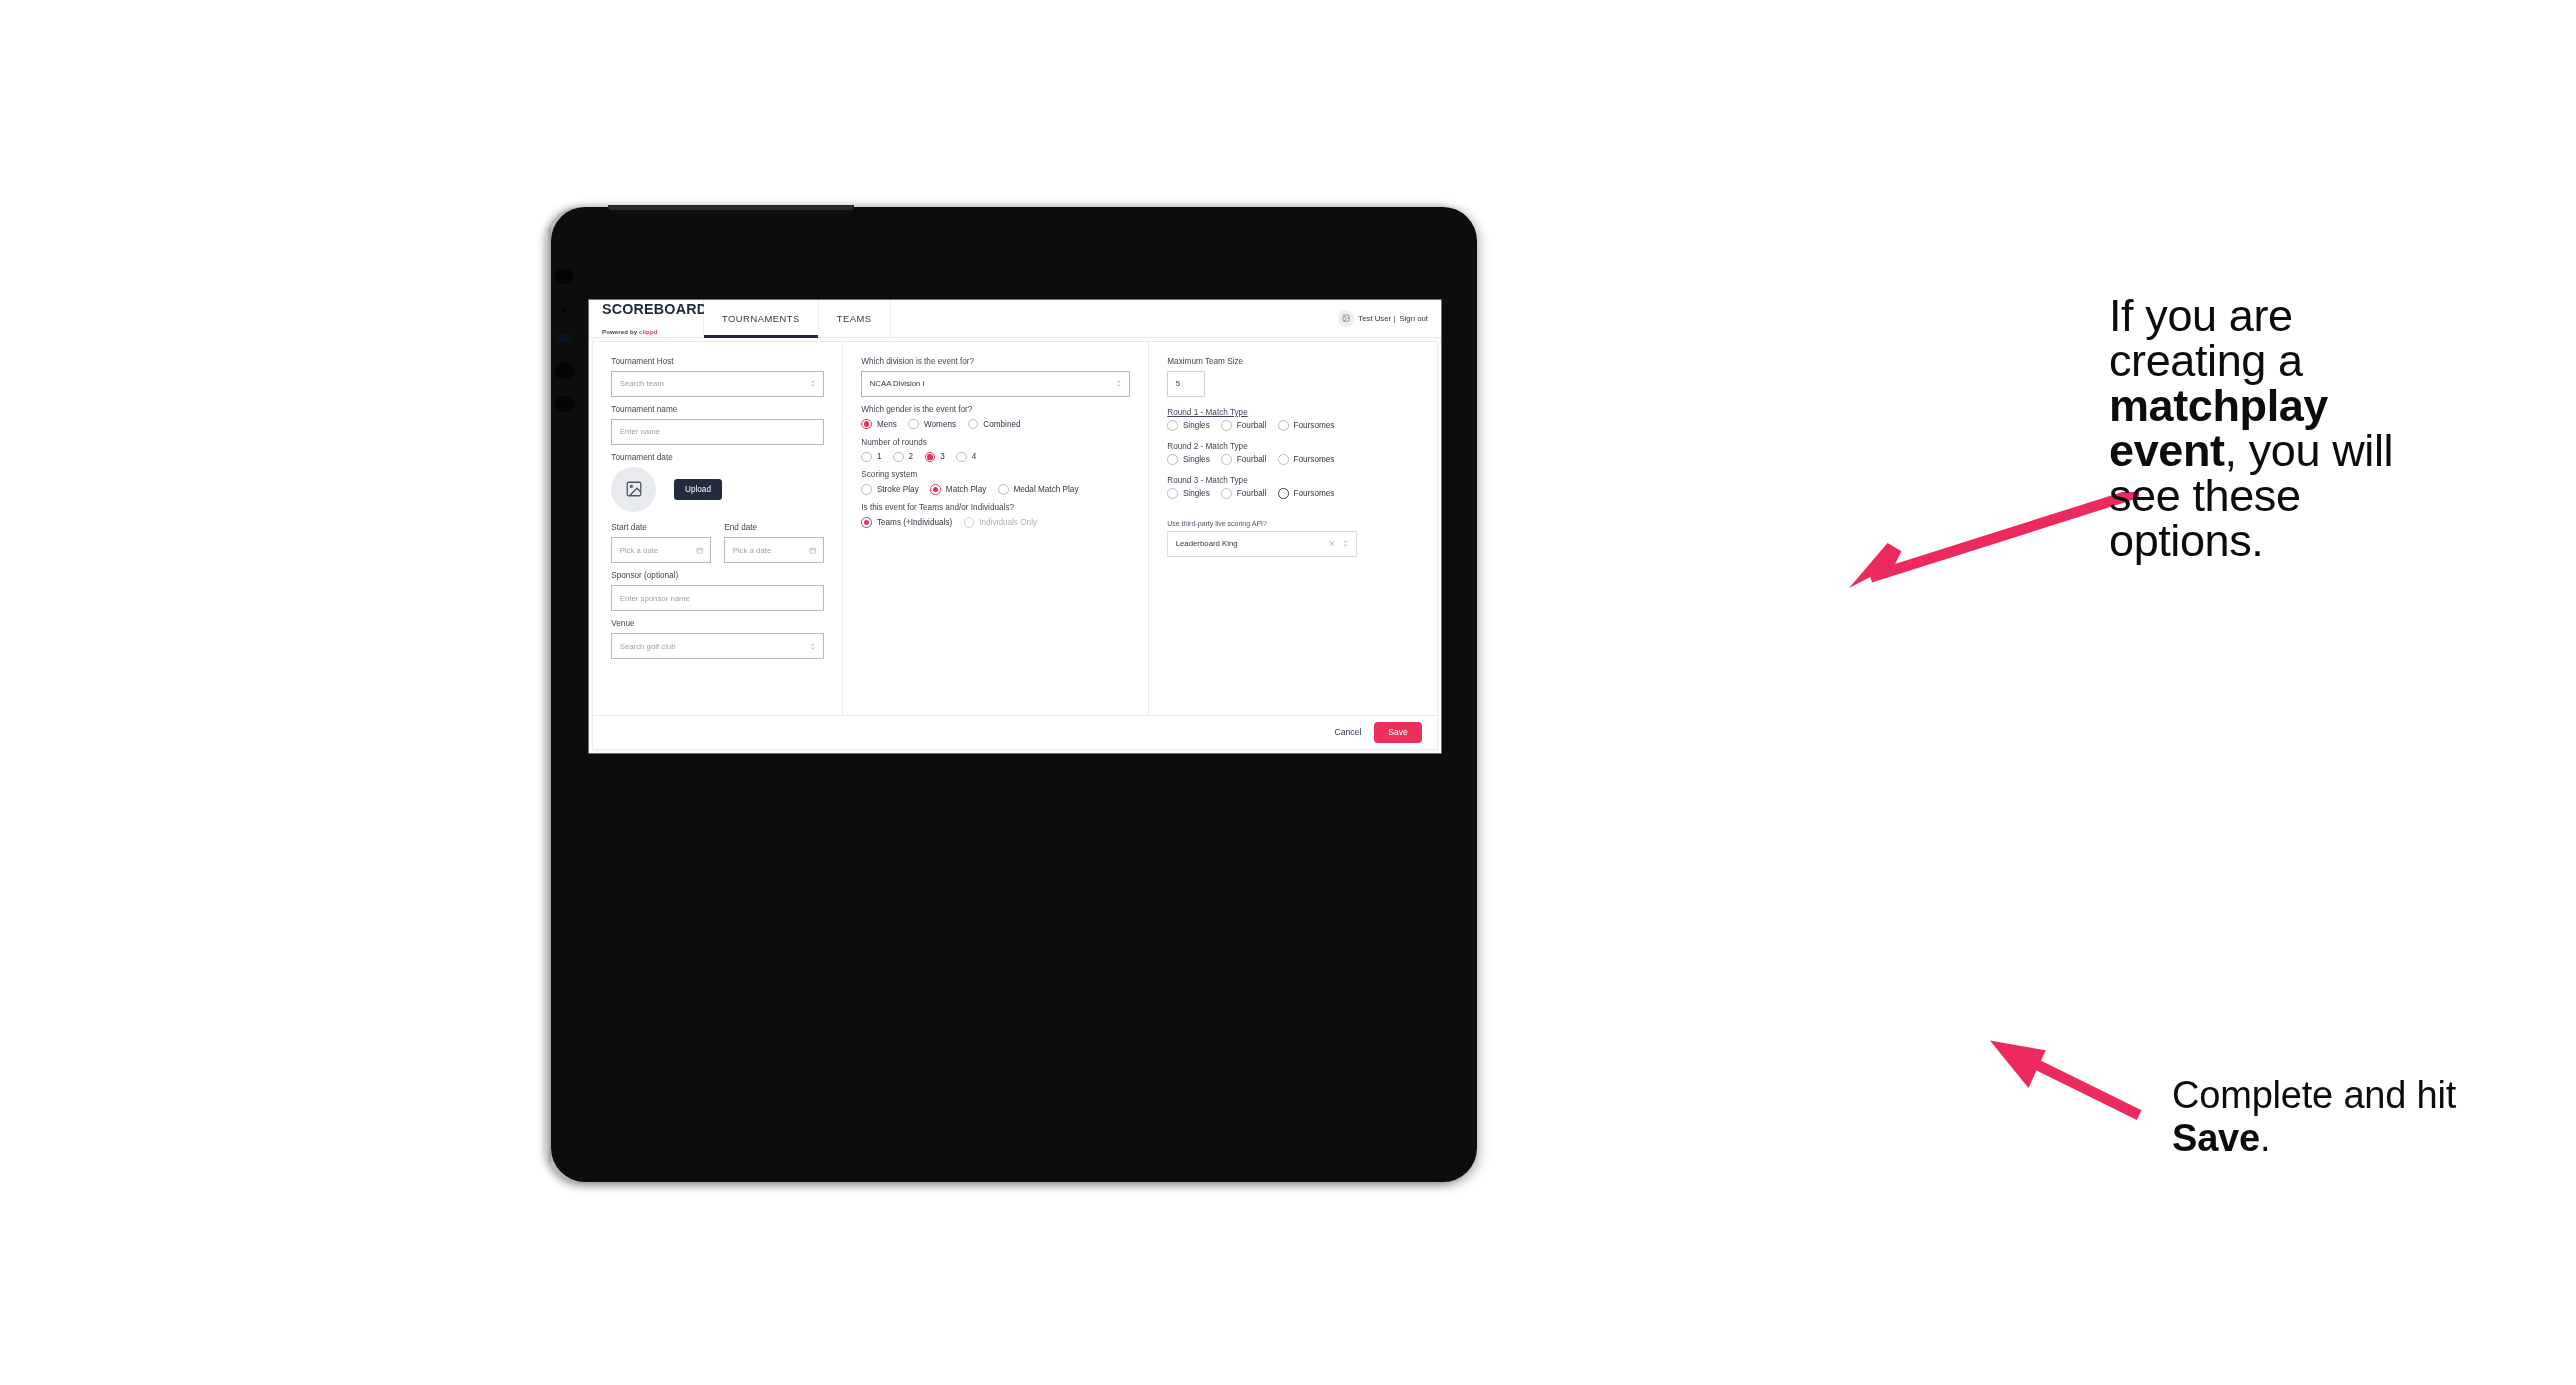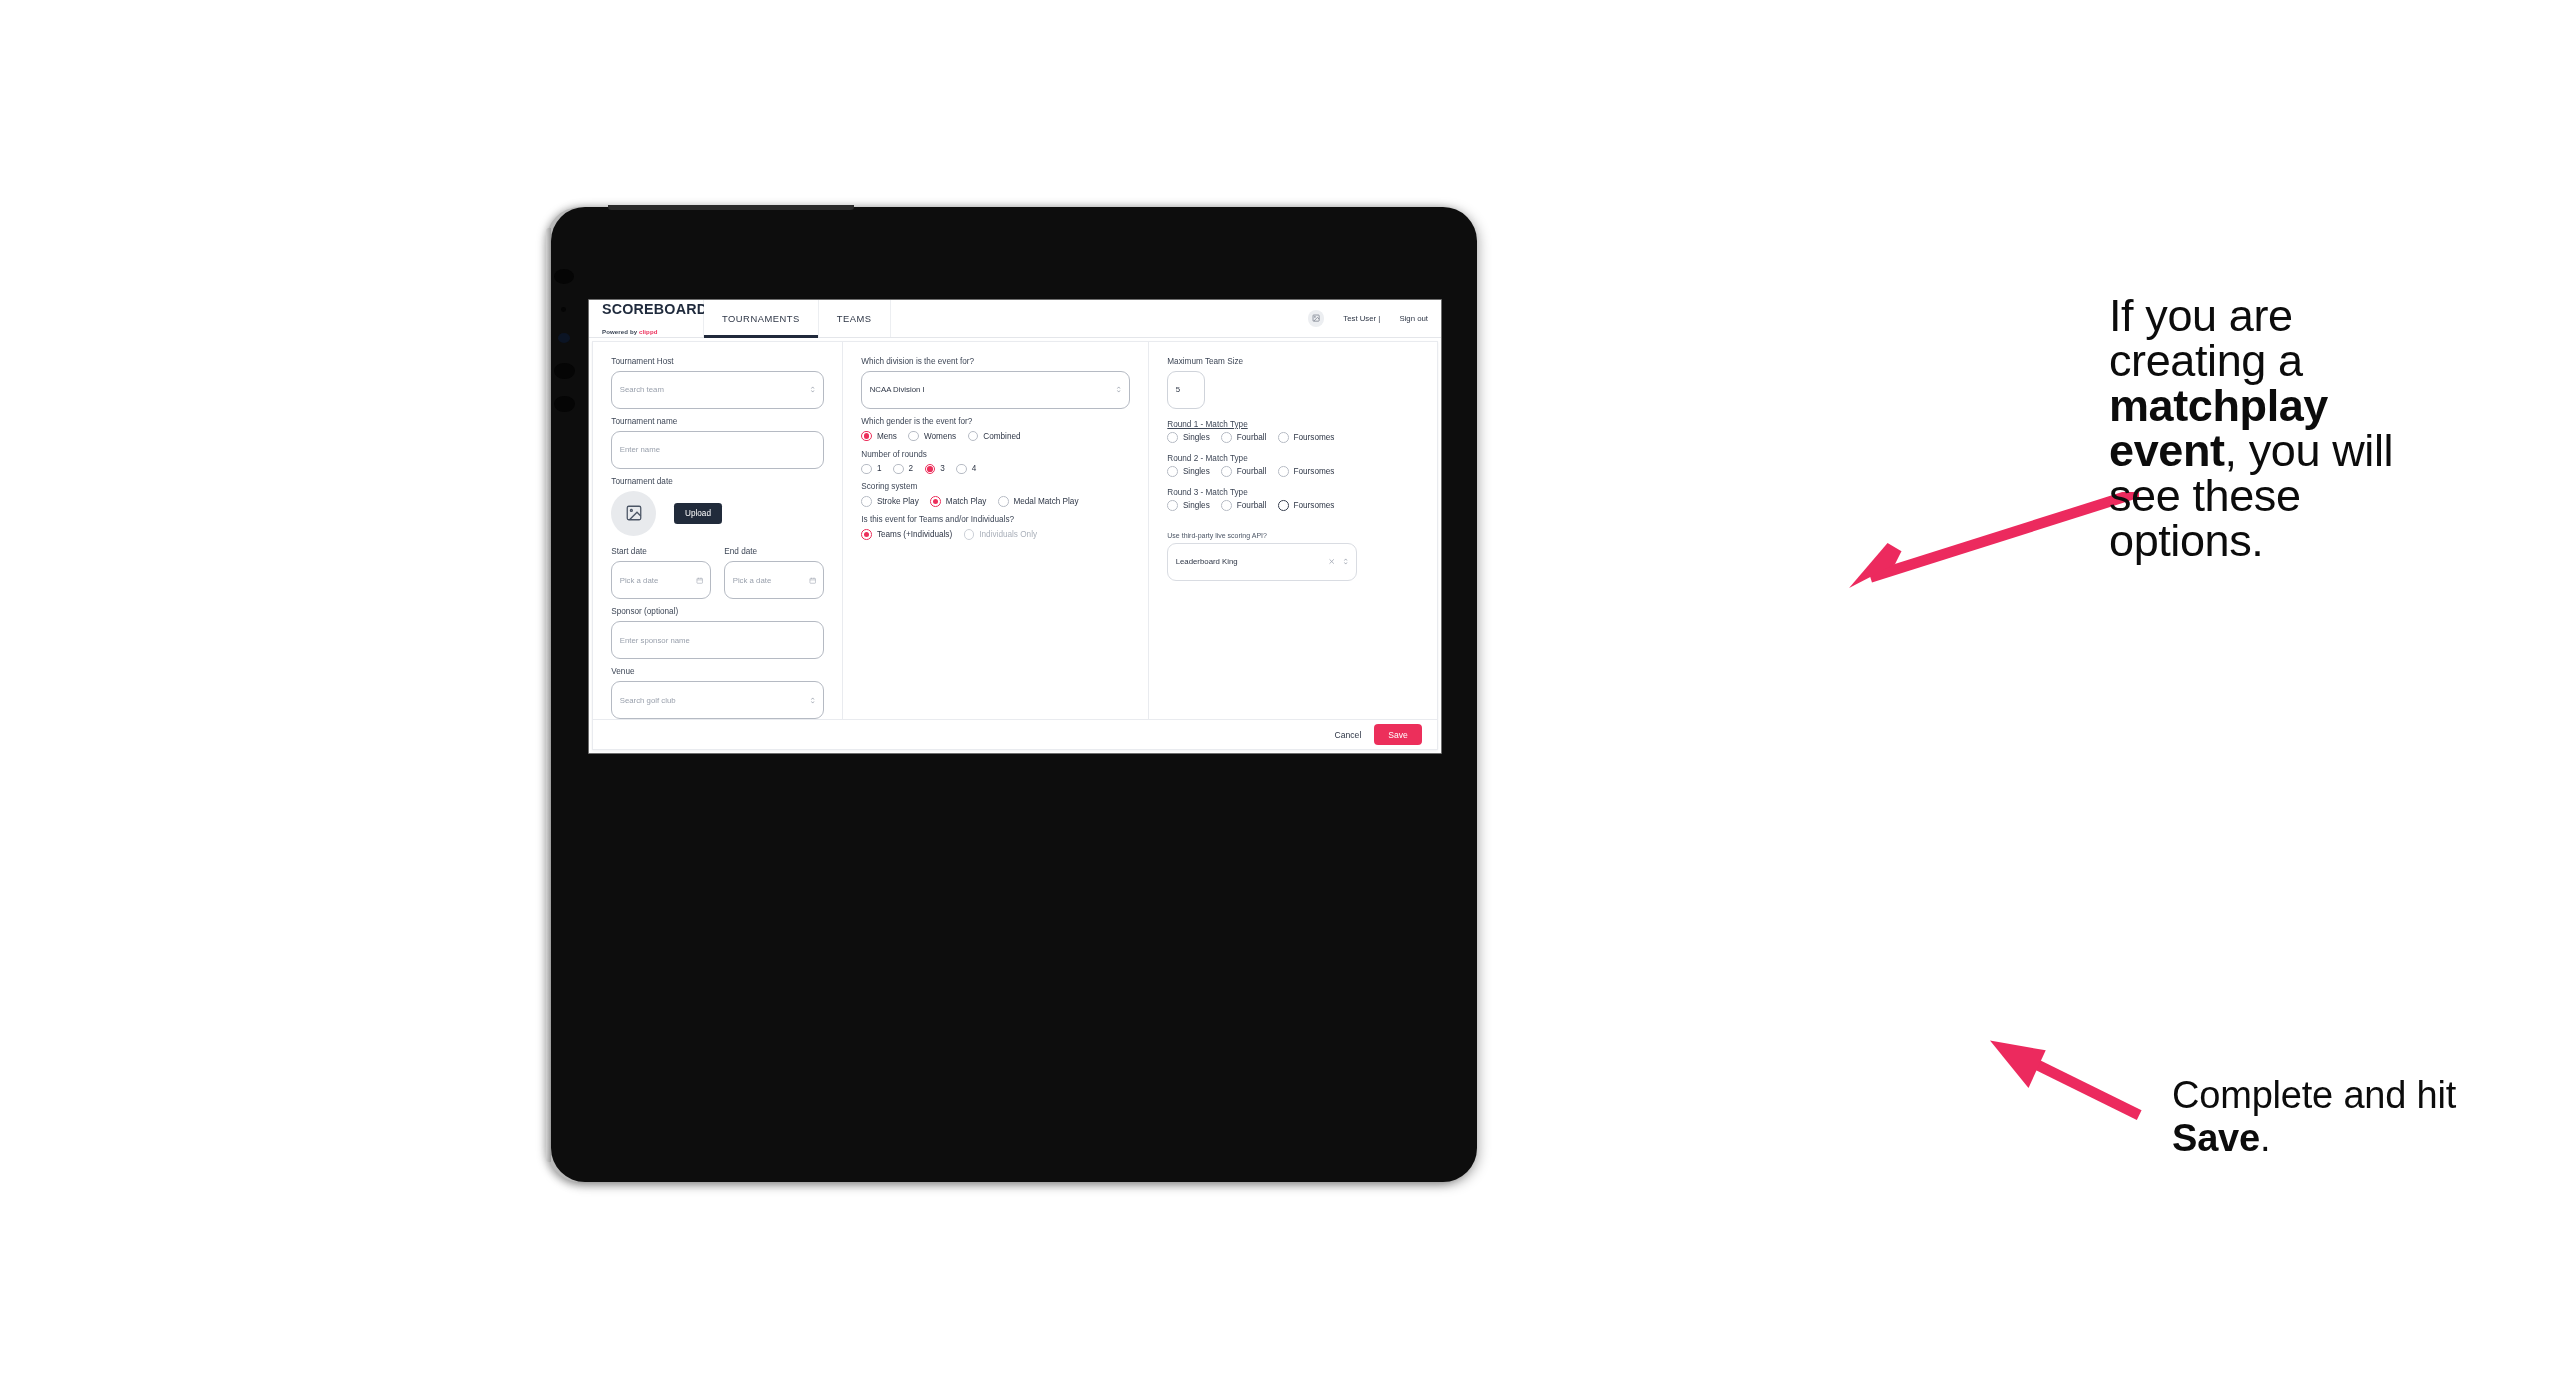--- a/index.html
+++ b/index.html
@@ -53,21 +53,21 @@
                font-family:"Liberation Sans",sans-serif; line-height:1; }
   .brand-sub{ font-size:6.1px; color:#3a4454; font-weight:700; margin-top:2.5px; letter-spacing:0.1px;}
   .brand-sub b{ color:#ec2f5b; font-weight:800; }
   .navtabs{ display:flex; align-items:stretch; }
   .navtab{
     display:flex; align-items:center; padding:12px 18px; font-size:9.4px; letter-spacing:0.5px;
     color:#2e3646; font-weight:500; border-right:0.8px solid #eceef1; position:relative;
     cursor:pointer; background:#fff;
   }
   .navtab.active::after{ content:""; position:absolute; left:0; right:0; bottom:-0.8px; height:2.5px; background:#20293b; }
-  .appbar-right{ margin-left:auto; display:flex; align-items:center; padding-right:13px; gap:19px; }
+  .appbar-right{ margin-left:auto; display:flex; align-items:center; padding-right:13px; gap:4px; }
   .avatar{ width:16.4px; height:16.4px; border-radius:50%; background:#eceef1; display:flex; align-items:center; justify-content:center;}
   .avatar svg{ width:8.2px; height:8.2px; }
   .user-name{ font-size:7.8px; color:#2e3646; }
   .sign-out{ font-size:7.8px; color:#2e3646; cursor:pointer; }
 
   
   .card{ position:absolute; left:3.3px; top:41px; right:3.3px; bottom:3.3px; background:#fff;
          border:0.8px solid #e9ebef; box-shadow:0 0.8px 2.5px rgba(20,25,35,.06); display:flex; flex-direction:column; }
   .card-head{ display:flex; align-items:center; padding:9.8px 14.8px 8.2px 14.8px; }
   .card-title{ font-size:10.7px; color:#313a49; }
@@ -75,21 +75,21 @@
   .back-chev{ font-size:8.2px; color:#5b6474; }
 
   .cols{ display:flex; flex:1; padding:0 0 0 0; border-top:0; }
   .col{ padding:6.6px 18px 0 18px; }
   .col.c1{ width:250px; border-right:0.8px solid #e9ebef; }
   .col.c2{ width:306px; border-right:0.8px solid #e9ebef; }
   .col.c3{ flex:1; }
 
   .fl{ font-size:8.2px; color:#3d4656; margin:8.2px 0 4.9px 0; display:block; }
   .inp{
-    width:100%; height:38px; border:0.8px solid #b5bac3; border-radius:9px; background:#fff;
+    width:100%; height:26px; border:0.8px solid #b5bac3; border-radius:0; background:#fff;
     display:flex; align-items:center; padding:0 7.4px; font-size:7.8px; color:#9aa1ad; position:relative;
   }
   .inp.filled{ color:#2e3646; }
   .inp .ic{ margin-left:auto; display:flex; align-items:center; gap:5.7px; color:#9aa1ad; }
   .inp .ic svg{ width:7.4px; height:9px; }
   .inp.small{ width:38px; color:#2e3646; border-color:#cfd3da; }
   .inp.tp{ border-color:#d9dce2; }
 
   .daterow{ display:flex; gap:13px; }
   .daterow > div{ flex:1; }

